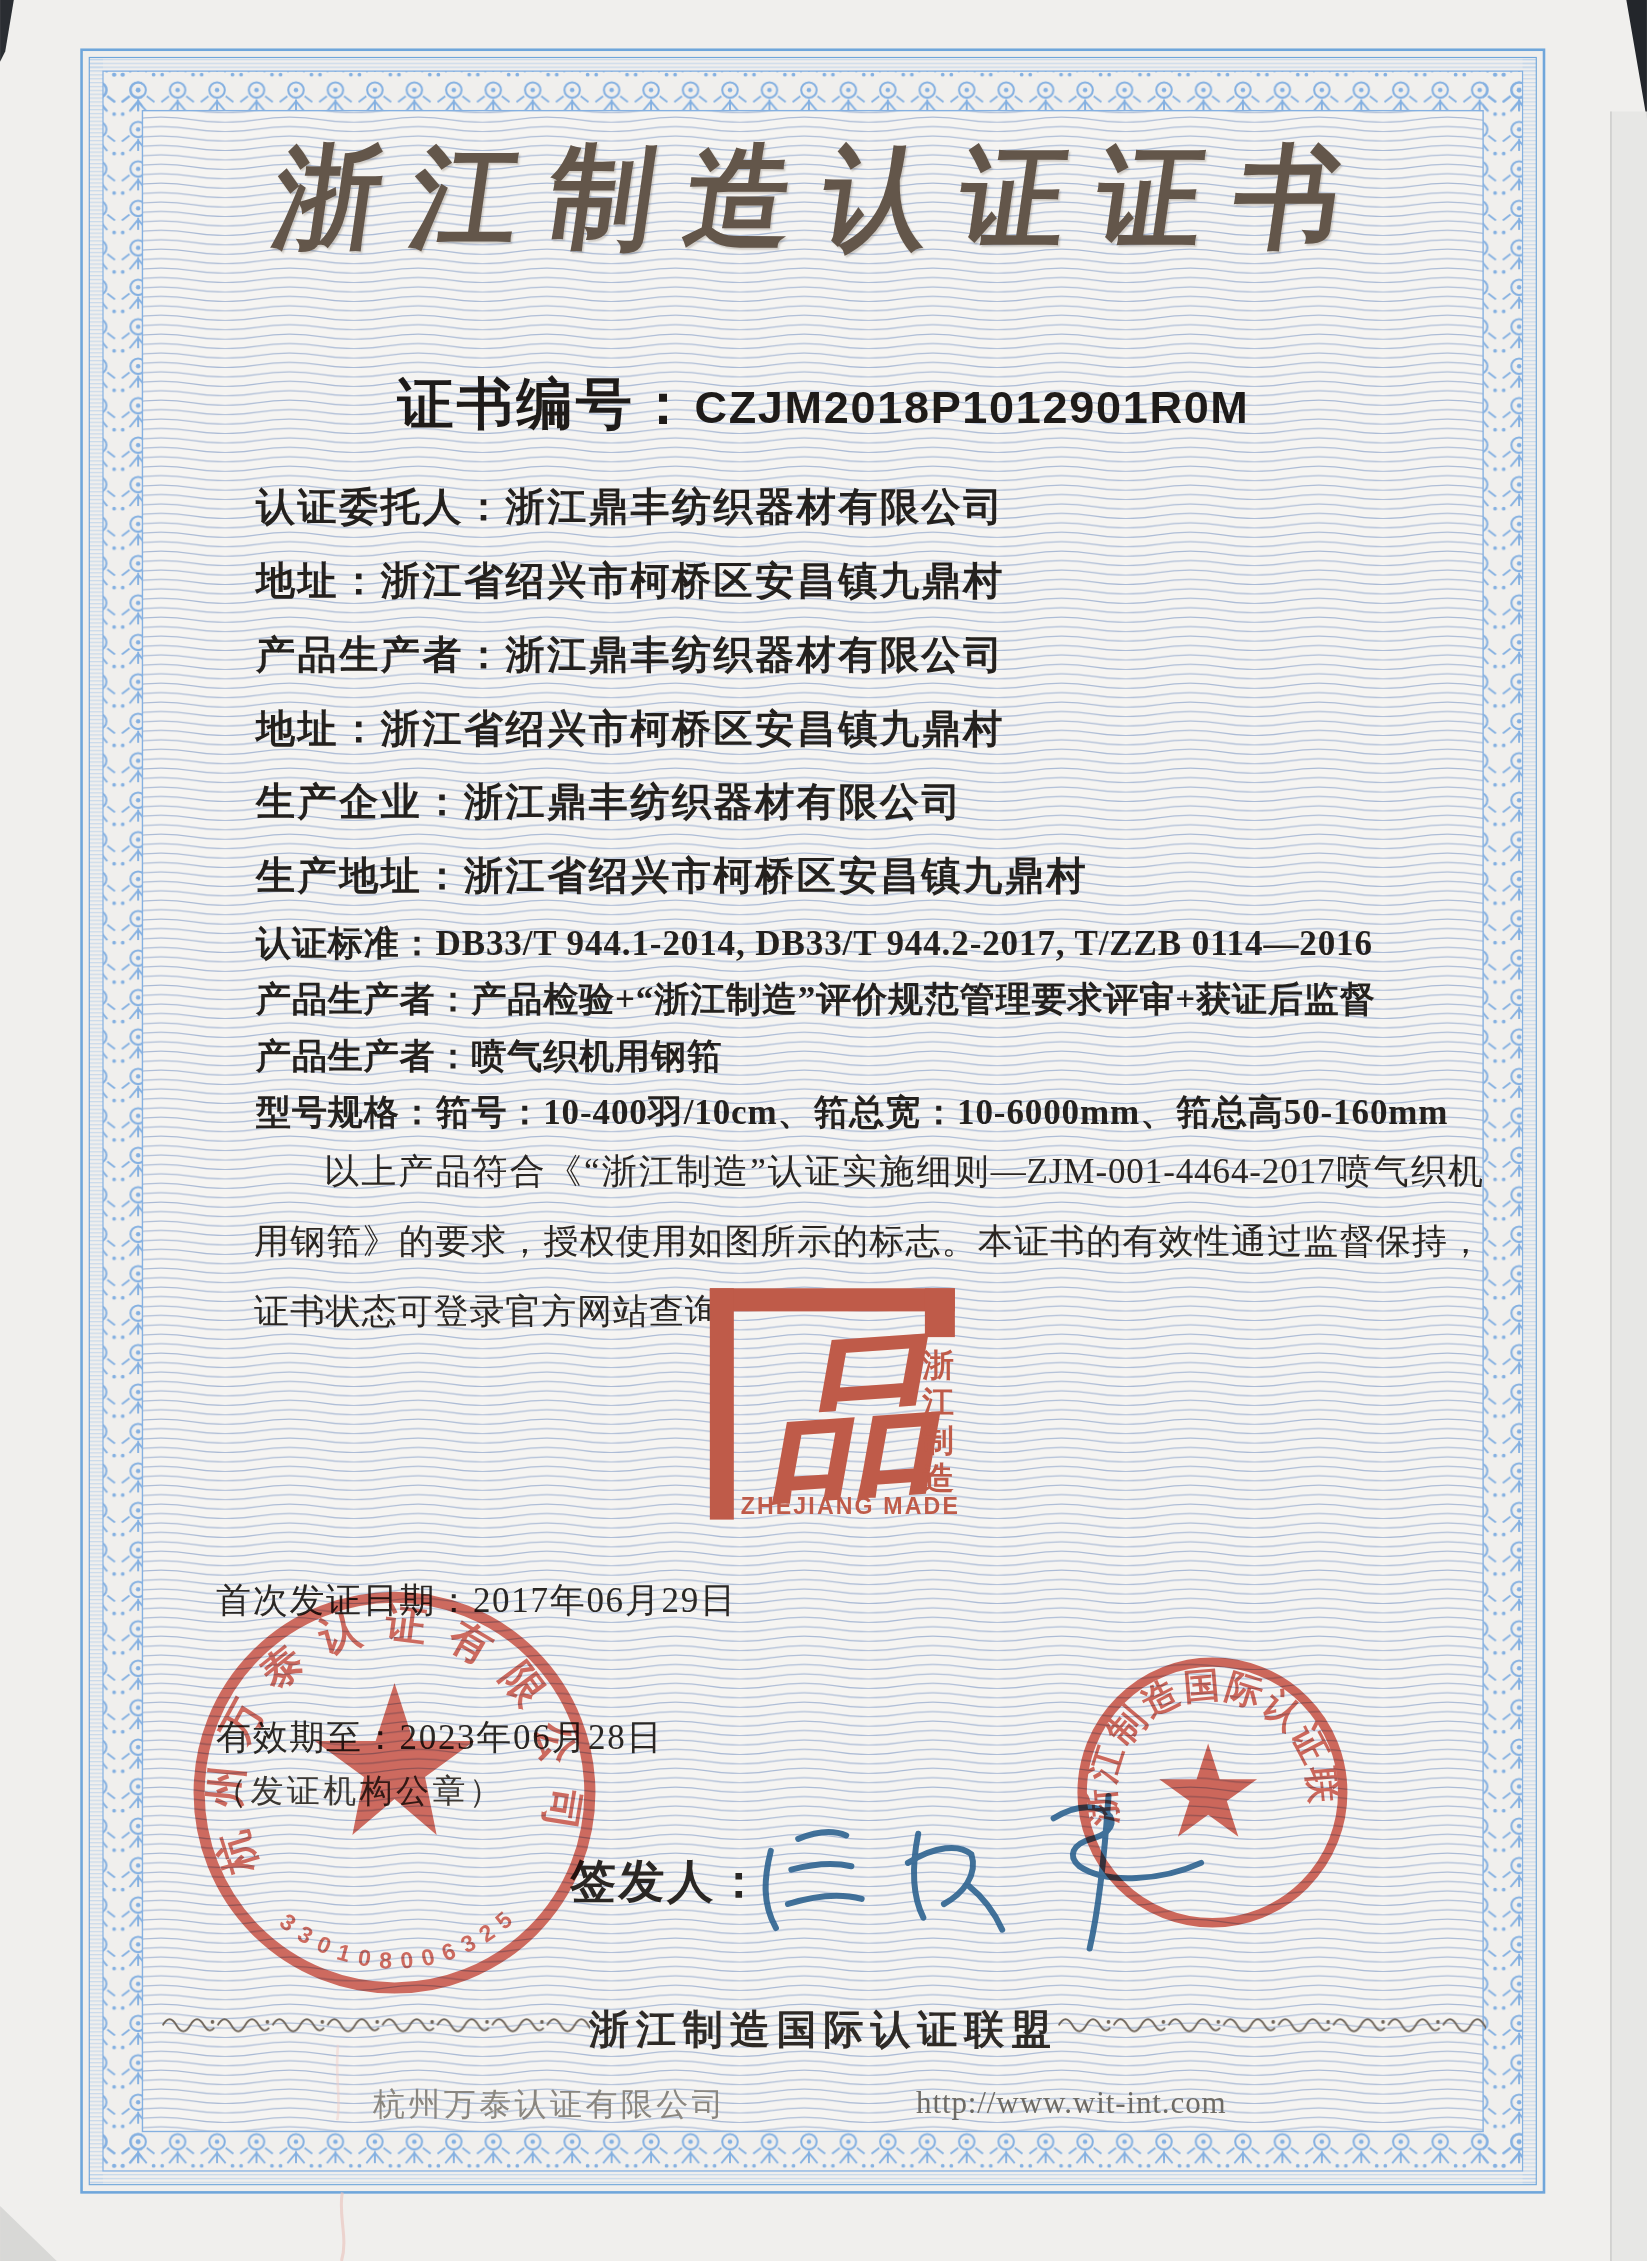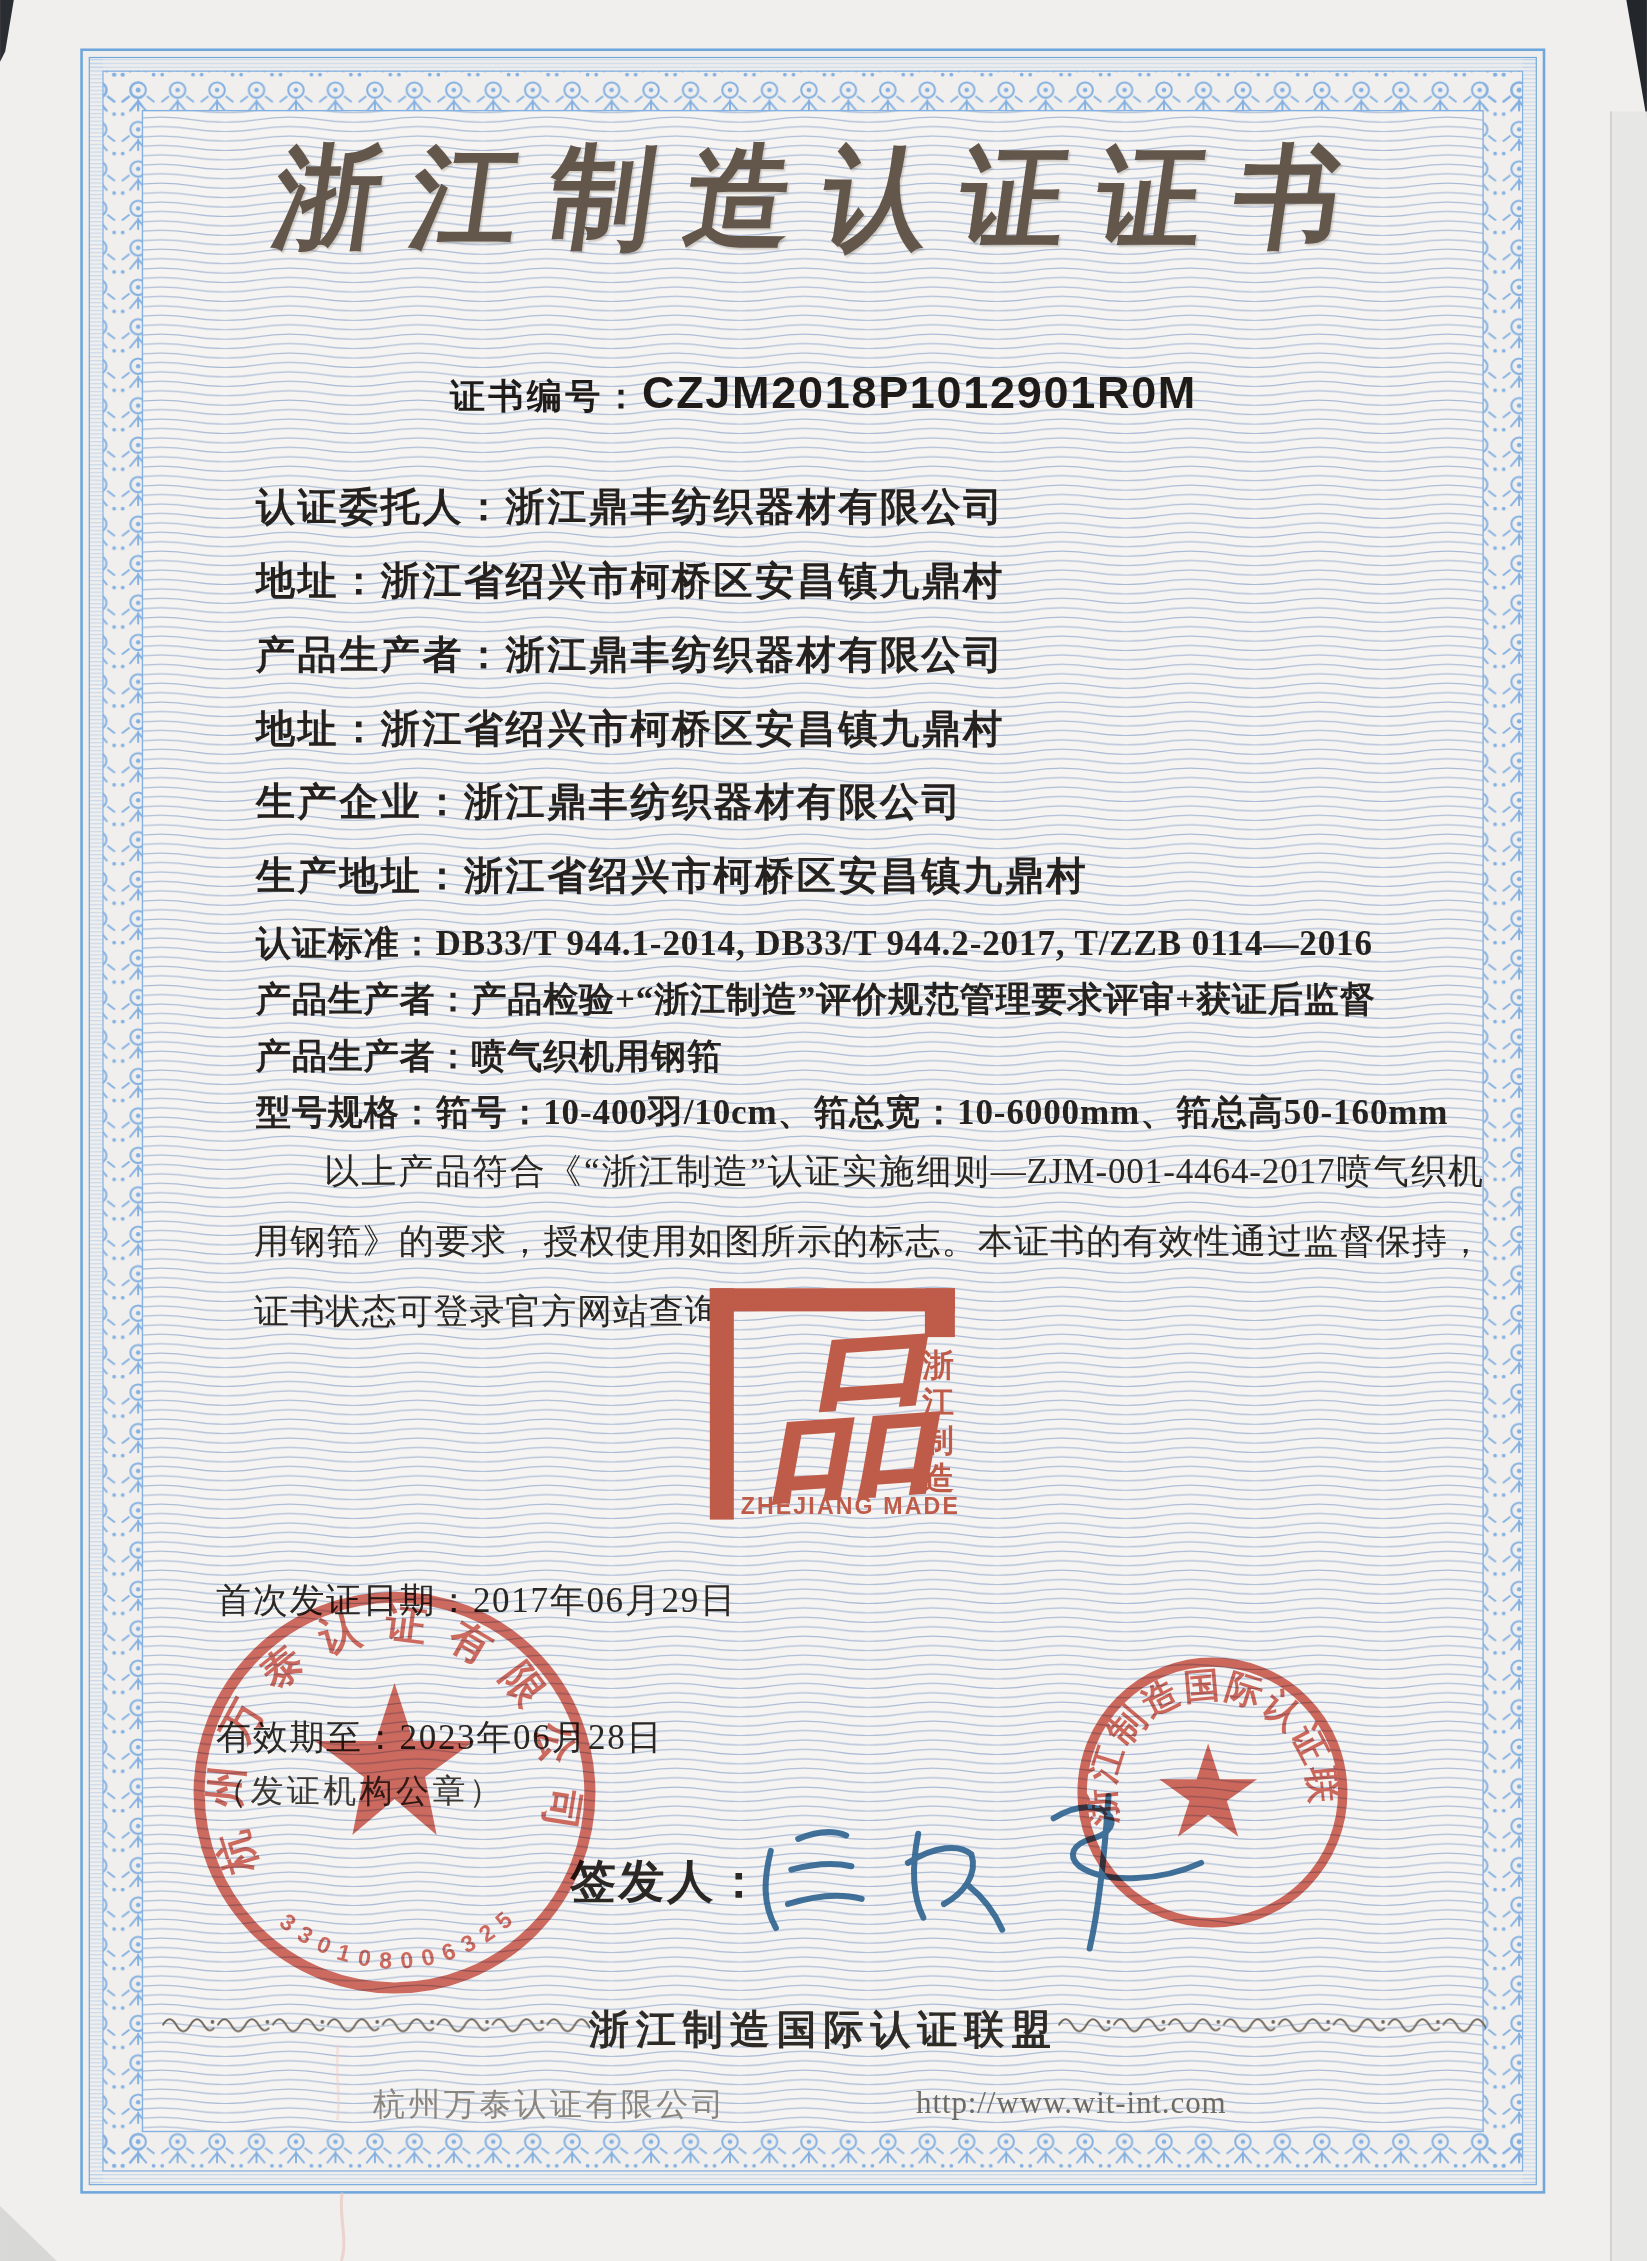--- a/index.html
+++ b/index.html
@@ -4,21 +4,21 @@
 <style>
   html,body{margin:0;padding:0;background:#dcdcda;}
   #sheet{position:relative;width:1647px;height:2261px;background:#f0efed;overflow:hidden;
          font-family:"Liberation Serif","DejaVu Serif",serif;}
   #bg{position:absolute;left:0;top:0;}
   .abs{position:absolute;}
   .title{left:0;right:0;top:127px;text-align:center;font-size:106px;font-weight:700;
          letter-spacing:31px;color:#63564a;transform:skewX(-8deg) scaleY(1.06);
          text-shadow:1.7px 1.7px 1.7px rgba(90,80,65,.25);}
   .certno{left:0;right:0;top:367px;text-align:center;color:#1e1b19;}
-  .certno .lab{font-size:35px;font-weight:700;letter-spacing:3.4px;}
+  .certno .lab{font-size:56px;font-weight:700;letter-spacing:3.4px;}
   .certno .num{font-family:"Liberation Sans","DejaVu Sans",sans-serif;font-size:45px;font-weight:700;letter-spacing:1.7px;}
   .row{left:256px;color:#24211e;font-weight:700;white-space:nowrap;}
   .party{font-size:39px;letter-spacing:2.6px;}
   .detail{font-size:35px;letter-spacing:0.9px;}
   .statement{left:254px;top:1137px;width:1230px;font-size:35px;line-height:70px;
              color:#2a2622;text-align:justify;text-indent:70px;letter-spacing:0.9px;}
   .daterow{left:216px;font-size:35px;font-weight:400;color:#2a2724;letter-spacing:1.7px;white-space:nowrap;}
   .sealnote{left:214px;top:1769px;font-size:33px;color:#3b3733;letter-spacing:3.4px;}
   .signlab{left:570px;top:1851px;font-size:46px;font-weight:700;color:#2a2724;letter-spacing:2.6px;}
   .fTitle{left:0;right:0;top:2002px;text-align:center;font-size:40px;font-weight:700;

